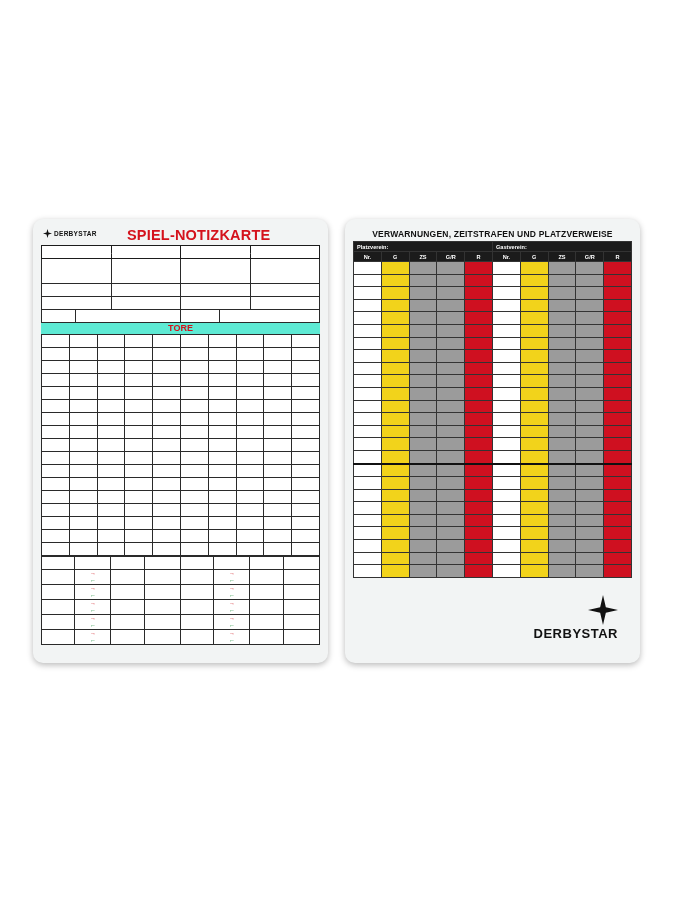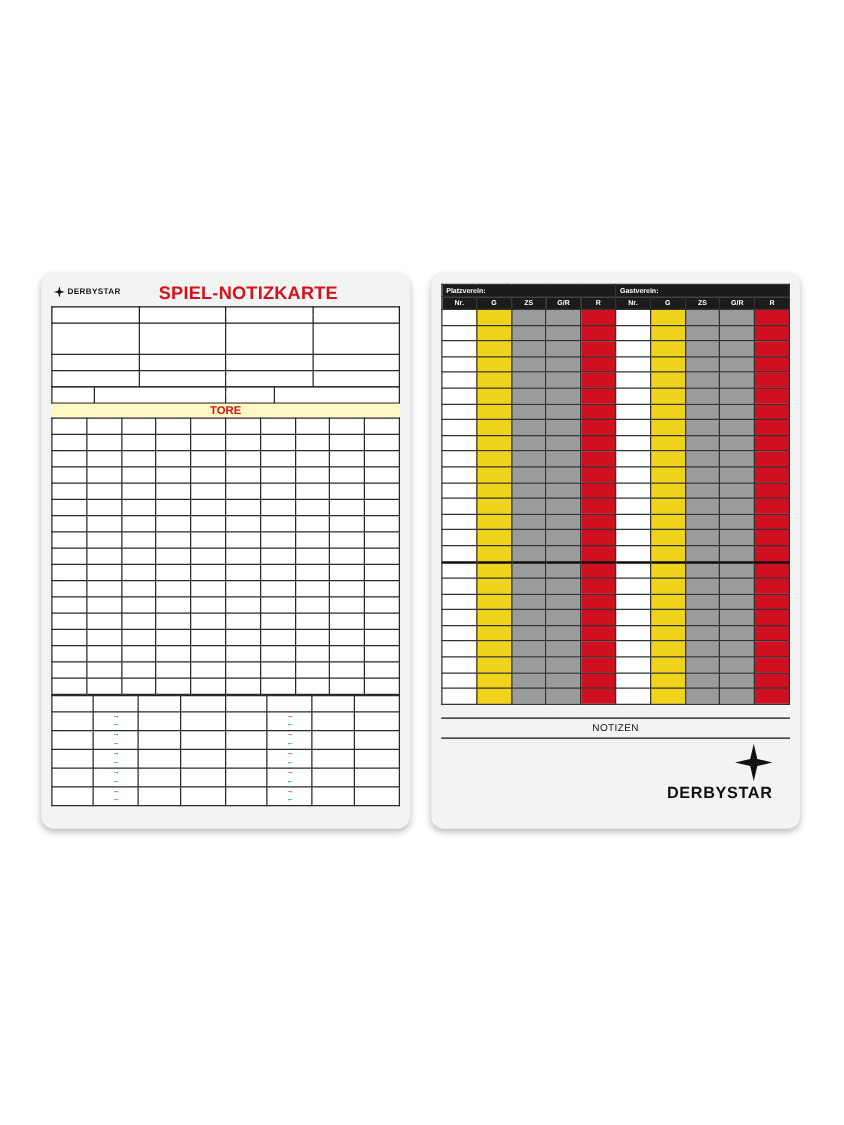--- a/index.html
+++ b/index.html
@@ -41,21 +41,21 @@
     height:12px;padding:0;background:#fff;
   }
   .hdr td{background:#1b1b1b;color:#fff;font-size:6px;font-weight:bold;text-align:center;height:10px;}
   .lbl{
     background:#1b1b1b;color:#fff;font-size:5.6px;font-weight:bold;
     padding:1px 3px;line-height:8px;
   }
 
   .tore{
     text-align:center;color:#d4121c;font-weight:bold;font-size:9px;
-    background:#fef9c3;line-height:11px;
+    background:#5eead4;line-height:11px;
   }
   .ausw{
     text-align:center;color:#d4121c;font-weight:bold;font-size:8px;
     background:#f2f4f4;line-height:11px;
   }
 
   .arrows{font-size:6px;line-height:7px;text-align:center;white-space:nowrap;}
   .arr-r{color:#cf1d22;}
   .arr-g{color:#0f8a2e;}
 
@@ -443,20 +443,21 @@
             </tr>
           </tbody>
       </table>
 
     </div>
   </div>
 
   <div class="card card-back">
     <div class="inner">
 
+      <div class="title-back">VERWARNUNGEN, ZEITSTRAFEN UND PLATZVERWEISE</div>
 
       <table class="back-table">
         <tbody>
             <tr class="h">
           <td colspan="5" style="text-align:left;padding-left:3px;">Platzverein:</td>
           <td colspan="5" style="text-align:left;padding-left:3px;">Gastverein:</td>
         </tr>
         <tr class="h">
           <td style="width:10%">Nr.</td>
           <td style="width:10%">G</td>
@@ -767,21 +768,20 @@
               <td class="c-red"></td>
               <td class="c-white"></td>
               <td class="c-yellow"></td>
               <td class="c-grey"></td>
               <td class="c-greyred"></td>
               <td class="c-red"></td>
             </tr>
           </tbody>
       </table>
 
-      <div class="notizen" style="margin-top:10px;">NOTIZEN</div>
 
       <div class="brand-big">
         <div class="bstar">
           <svg width="30" height="30" viewBox="0 0 20 20" style="display:block;margin-left:auto;">
               <path d="M10 0 L11.9 8.1 L20 10 L11.9 11.9 L10 20 L8.1 11.9 L0 10 L8.1 8.1 Z" fill="#111"></path>
             </svg>
         </div>
         <div class="btext">DERBYSTAR</div>
       </div>
 

